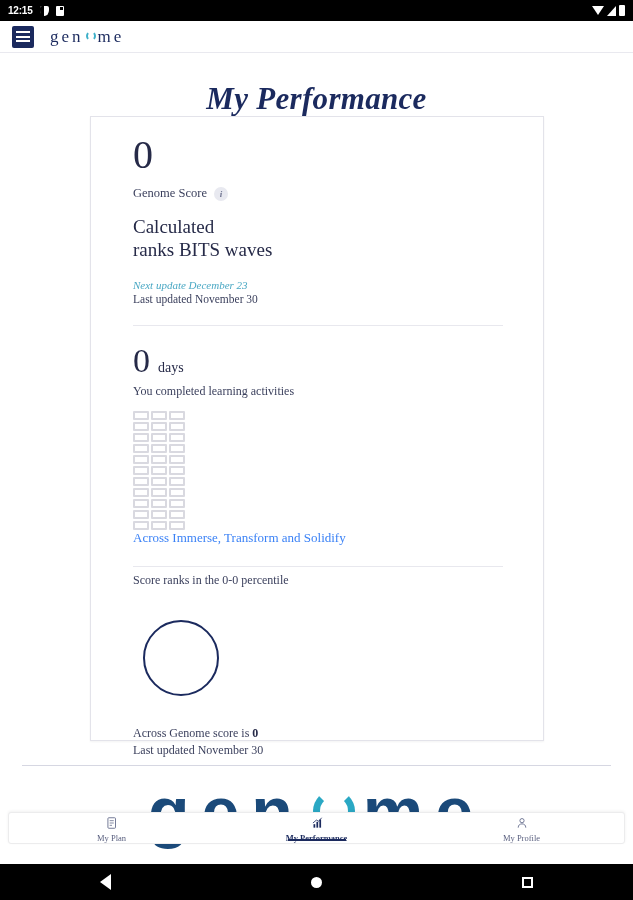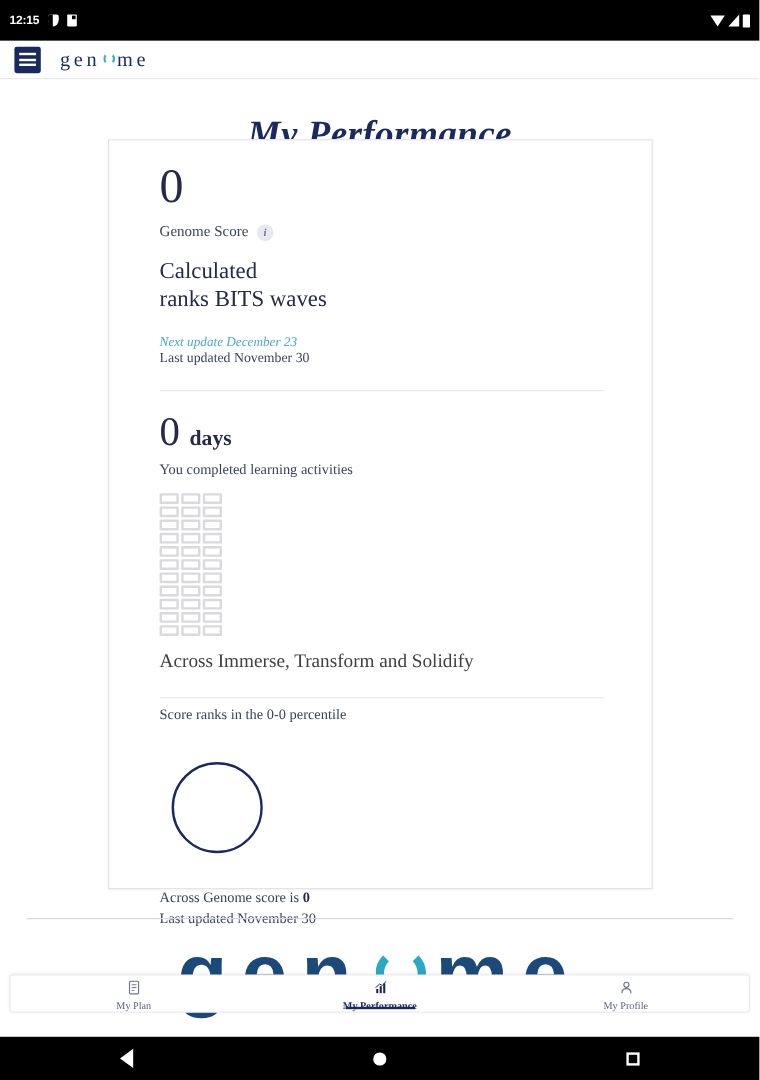--- a/index.html
+++ b/index.html
@@ -6,21 +6,21 @@
   html,body { width:633px; height:900px; }
   body {
     font-family:"Liberation Serif", serif;
     background:#ffffff;
     position:relative;
     overflow:hidden;
   }
 
   
   .status-bar {
-    height:34px; background:#000000; color:#ffffff;
+    height:21px; background:#000000; color:#ffffff;
     display:flex; align-items:center; padding:0 8px;
     font-family:"Liberation Sans", sans-serif;
     font-size:10px; font-weight:bold; letter-spacing:-0.2px;
   }
   .status-left { display:flex; align-items:center; gap:7px; }
   .status-right { margin-left:auto; display:flex; align-items:center; gap:3px; }
   .sb-icon { display:inline-block; }
   .ic-shield { width:9px; height:10px; background:#fff;
       border-radius:2px 2px 50% 50%/2px 2px 60% 60%; position:relative; }
   .ic-shield:after { content:""; position:absolute; left:0; top:0; width:50%; height:100%;
@@ -87,32 +87,32 @@
   }
   .next-update {
     font-size:11px; font-style:italic; color:#4aa8c4; margin-top:18px;
   }
   .last-updated { font-size:11.5px; color:#3a3f5c; margin-top:2px; }
 
   .divider { height:1px; background:#e8e8ee; margin:20px 0 0 0; }
 
   .days-row { display:flex; align-items:baseline; gap:8px; margin-top:18px; }
   .days-row .big-num { font-size:34px; }
-  .days-unit { font-size:18px; font-weight:bold; color:#262a48; }
+  .days-unit { font-size:14px; font-weight:normal; color:#262a48; }
   .sub-text { font-size:12px; color:#3a3f5c; margin-top:6px; }
 
   .squares-grid {
     margin-top:12px; display:grid; grid-template-columns:repeat(3, 16px);
     gap:2px; width:max-content;
   }
   .sq {
     width:16px; height:9px; border:2px solid #d9d9e0; background:#ffffff;
     border-radius:1px;
   }
-  .grid-caption { font-size:16px; color:#404040; margin-top:13px; }
+  .grid-caption { font-size:13px; color:#3b82f6; }
 
   .top-row { display:flex; align-items:baseline; gap:9px; margin-top:18px; }
   .top-word { font-size:13px; font-weight:bold; color:#262a48; }
   .pct-num { font-size:31px; color:#262a48; font-family:"Liberation Serif", serif; }
 
   .ring {
     width:76px; height:76px; border:2px solid #1b2a5e; border-radius:50%;
     margin:32px 0 0 10px;
   }
   .avg-text { font-size:12px; color:#3a3f5c; margin-top:30px; }

